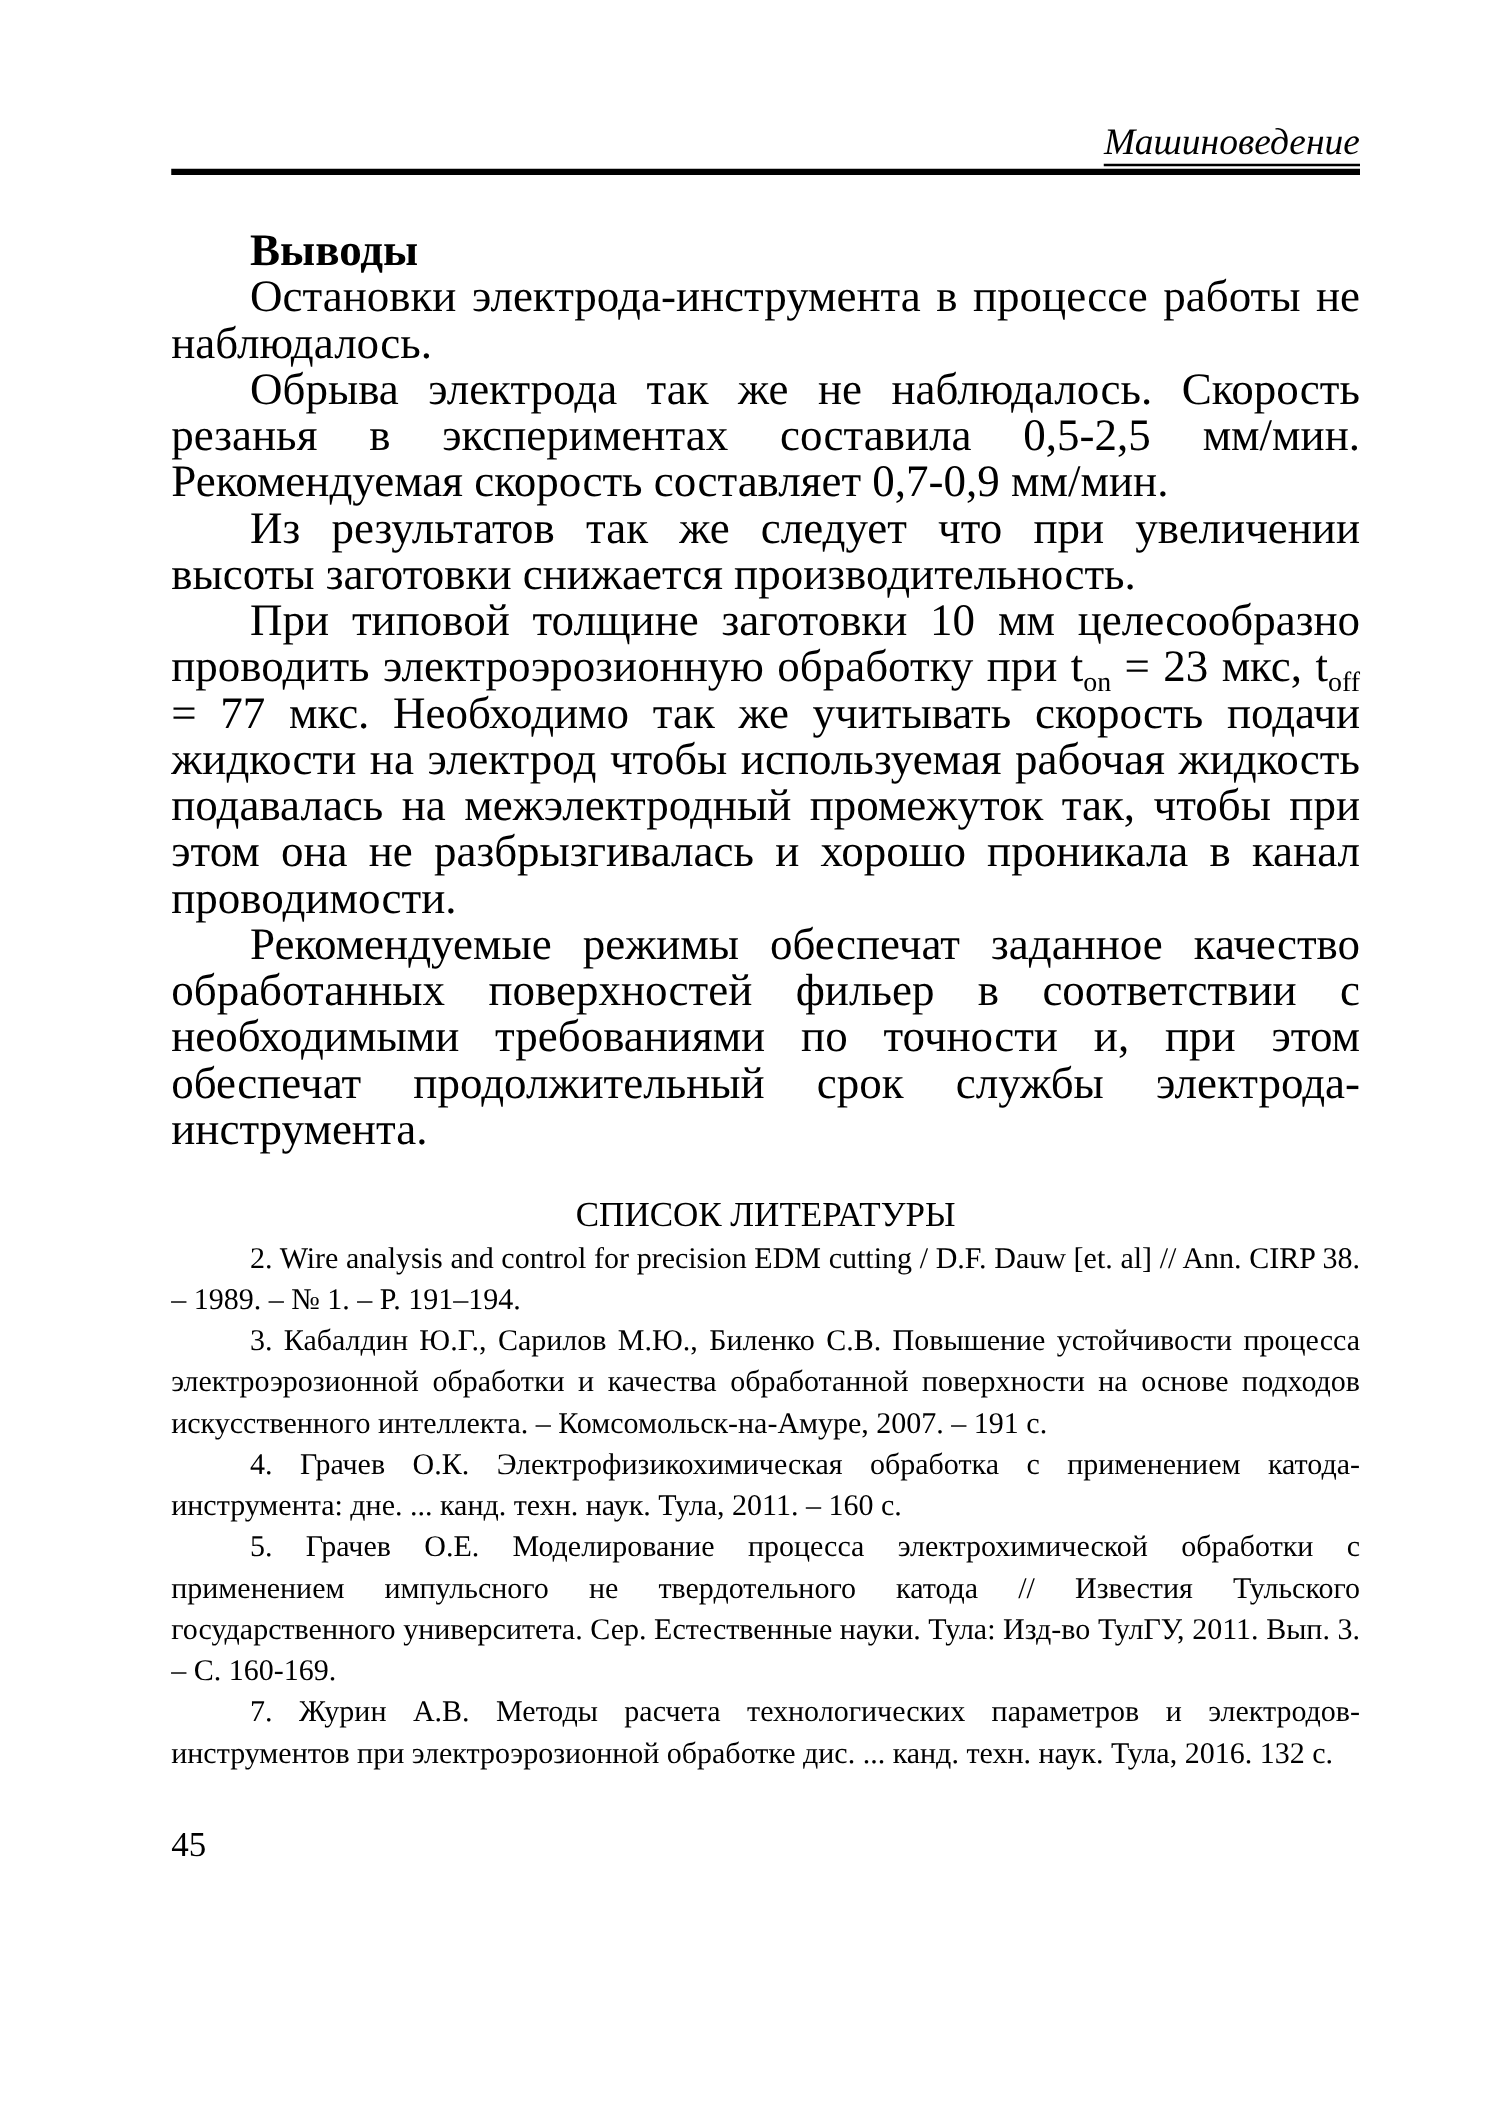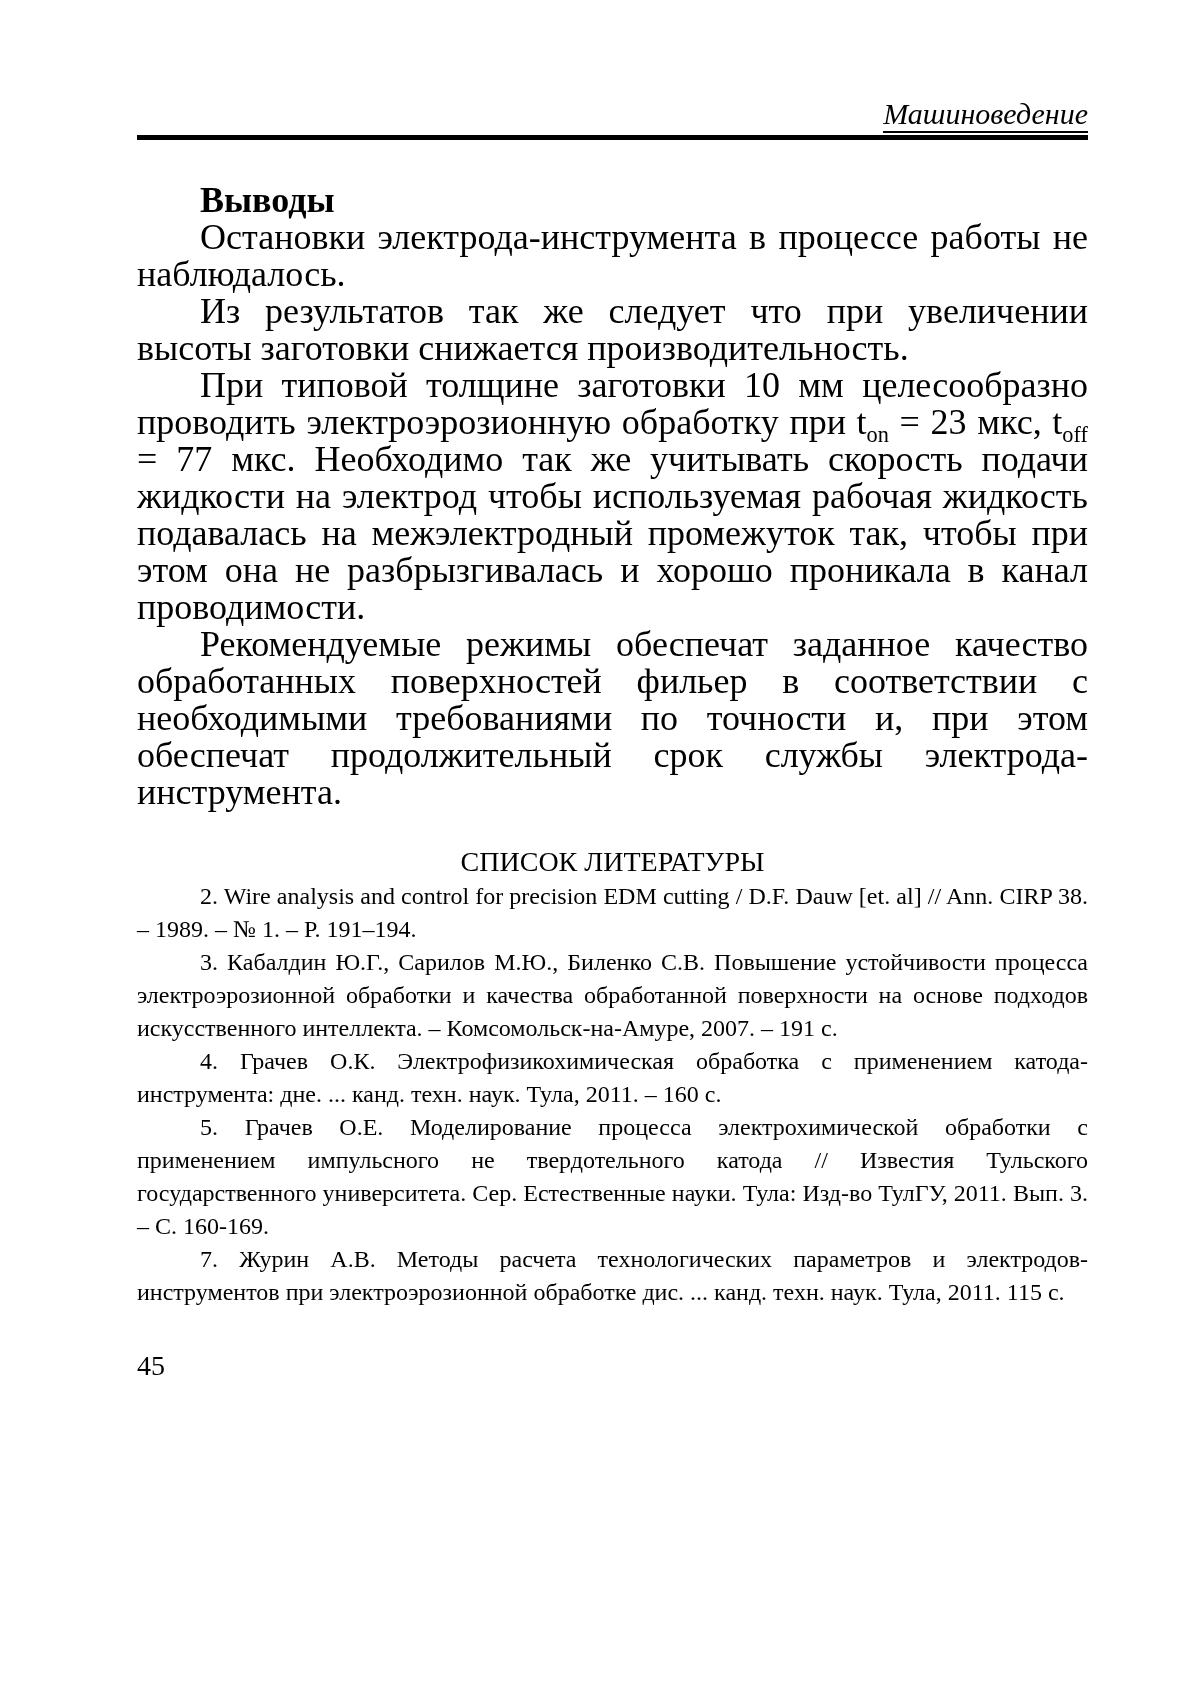--- a/index.html
+++ b/index.html
@@ -80,30 +80,31 @@
 <div class="content">
 
   <div class="running-head">
     <span class="rh-text">Машиноведение</span>
   </div>
   <div class="head-rule"></div>
 
   <div class="body-text">
     <p class="conclusions-heading">Выводы</p>
     <p>Остановки электрода-инструмента в процессе работы не наблюдалось.</p>
+    <p>Обрыва электрода так же не наблюдалось. Скорость резанья в экспериментах составила 0,5-2,5 мм/мин. Рекомендуемая скорость составляет 0,7-0,9 мм/мин.</p>
     <p>Из результатов так же следует что при увеличении высоты заготовки снижается производительность.</p>
     <p><span>При типовой толщине заготовки 10 мм целесообразно проводить электроэрозионную обработку при t</span><sub>on</sub><span> = 23 мкс, t</span><sub>off</sub><span> = 77 мкс. Необходимо так же учитывать скорость подачи жидкости на электрод чтобы используемая рабочая жидкость подавалась на межэлектродный промежуток так, чтобы при этом она не разбрызгивалась и хорошо проникала в канал проводимости.</span></p>
     <p>Рекомендуемые режимы обеспечат заданное качество обработанных поверхностей фильер в соответствии с необходимыми требованиями по точности и, при этом обеспечат продолжительный срок службы электрода-инструмента.</p>
   </div>
 
   <div class="refs-heading">СПИСОК ЛИТЕРАТУРЫ</div>
 
   <div class="refs">
     <p>2. Wire analysis and control for precision EDM cutting / D.F. Dauw [et. al] // Ann. CIRP 38. – 1989. – № 1. – P. 191–194.</p>
     <p>3. Кабалдин Ю.Г., Сарилов М.Ю., Биленко С.В. Повышение устойчивости процесса электроэрозионной обработки и качества обработанной поверхности на основе подходов искусственного интеллекта. – Комсомольск-на-Амуре, 2007. – 191 с.</p>
     <p>4. Грачев О.К. Электрофизикохимическая обработка с применением катода-инструмента: дне. ... канд. техн. наук. Тула, 2011. – 160 с.</p>
     <p>5. Грачев О.Е. Моделирование процесса электрохимической обработки с применением импульсного не твердотельного катода // Известия Тульского государственного университета. Сер. Естественные науки. Тула: Изд-во ТулГУ, 2011. Вып. 3. – С. 160-169.</p>
-    <p>7. Журин А.В. Методы расчета технологических параметров и электродов-инструментов при электроэрозионной обработке дис. ... канд. техн. наук. Тула, 2011. 115 с.</p>
+    <p>7. Журин А.В. Методы расчета технологических параметров и электродов-инструментов при электроэрозионной обработке дис. ... канд. техн. наук. Тула, 2016. 132 с.</p>
   </div>
 
   <div class="page-number">45</div>
 
 </div>
 
 </body></html>

